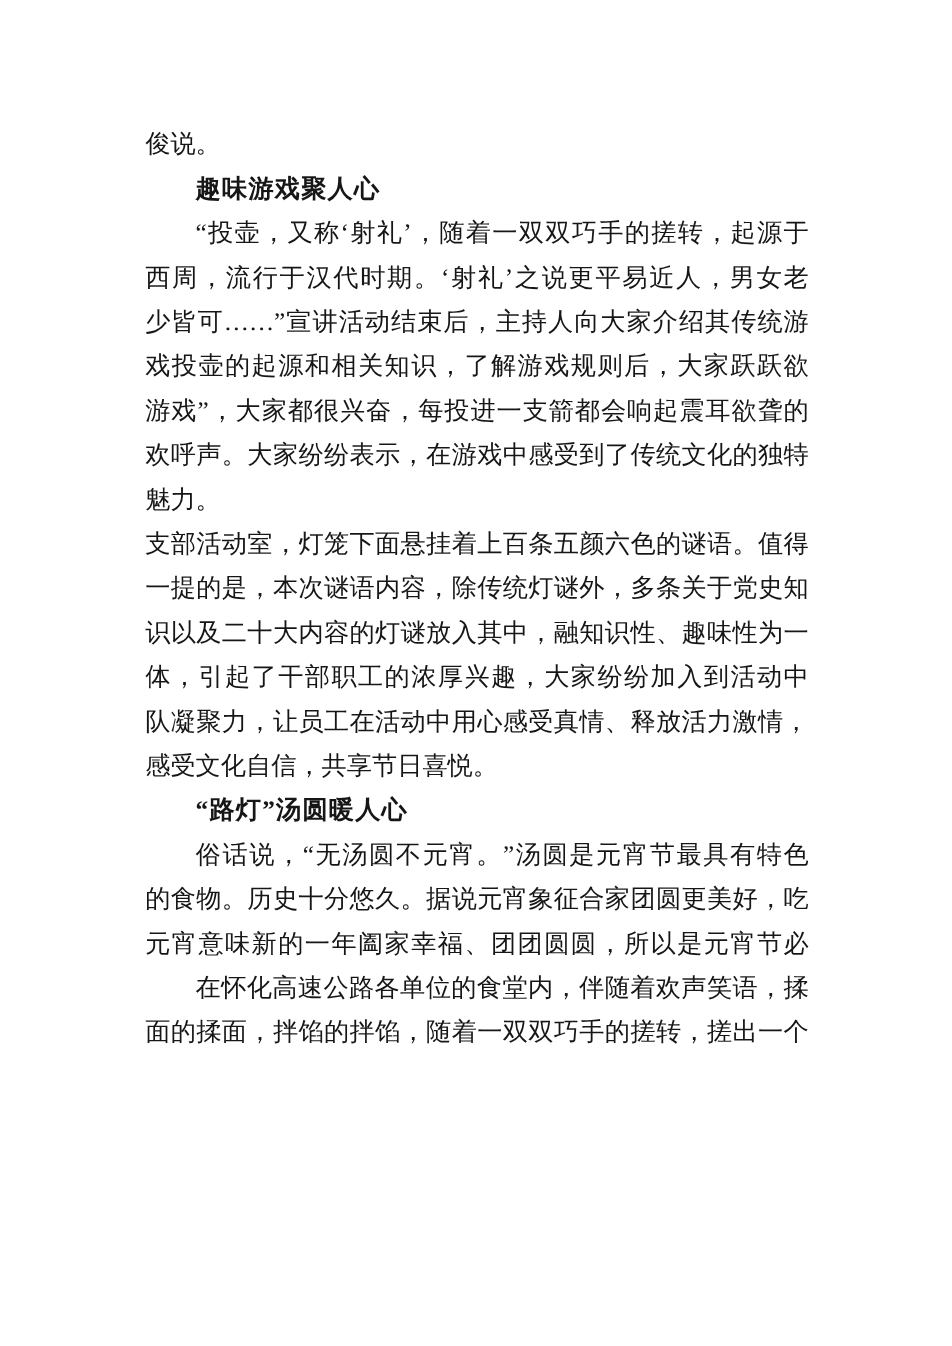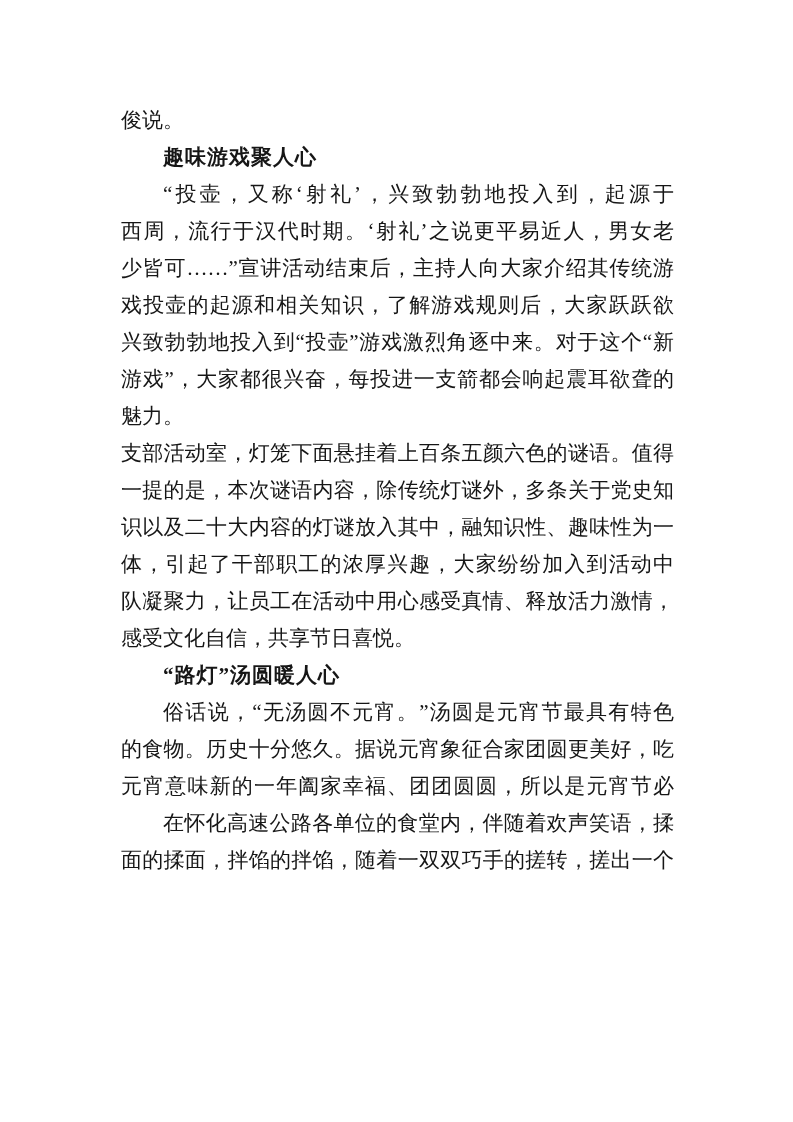--- a/index.html
+++ b/index.html
@@ -47,26 +47,26 @@
 
 <div class="page">
   <div class="content">
       <div class="block">
         <div class="line">俊说。</div>
       </div>
       <div class="block heading">
         <div class="line indent">趣味游戏聚人心</div>
       </div>
       <div class="block">
-        <div class="line fill indent">“投壶，又称‘射礼’，兴致勃勃地投入到，起源于</div>
+        <div class="line fill indent">“投壶，又称‘射礼’，随着一双双巧手的搓转，起源于</div>
         <div class="line fill">西周，流行于汉代时期。‘射礼’之说更平易近人，男女老</div>
         <div class="line fill">少皆可……”宣讲活动结束后，主持人向大家介绍其传统游</div>
         <div class="line fill">戏投壶的起源和相关知识，了解游戏规则后，大家跃跃欲试，</div>
-        <div class="line fill">兴致勃勃地投入到“投壶”游戏激烈角逐中来。对于这个“新</div>
         <div class="line fill">游戏”，大家都很兴奋，每投进一支箭都会响起震耳欲聋的</div>
+        <div class="line fill">欢呼声。大家纷纷表示，在游戏中感受到了传统文化的独特</div>
         <div class="line">魅力。</div>
       </div>
       <div class="block">
         <div class="line fill">支部活动室，灯笼下面悬挂着上百条五颜六色的谜语。值得</div>
         <div class="line fill">一提的是，本次谜语内容，除传统灯谜外，多条关于党史知</div>
         <div class="line fill">识以及二十大内容的灯谜放入其中，融知识性、趣味性为一</div>
         <div class="line fill">体，引起了干部职工的浓厚兴趣，大家纷纷加入到活动中来。</div>
       </div>
       <div class="block">
         <div class="line fill">队凝聚力，让员工在活动中用心感受真情、释放活力激情，</div>

